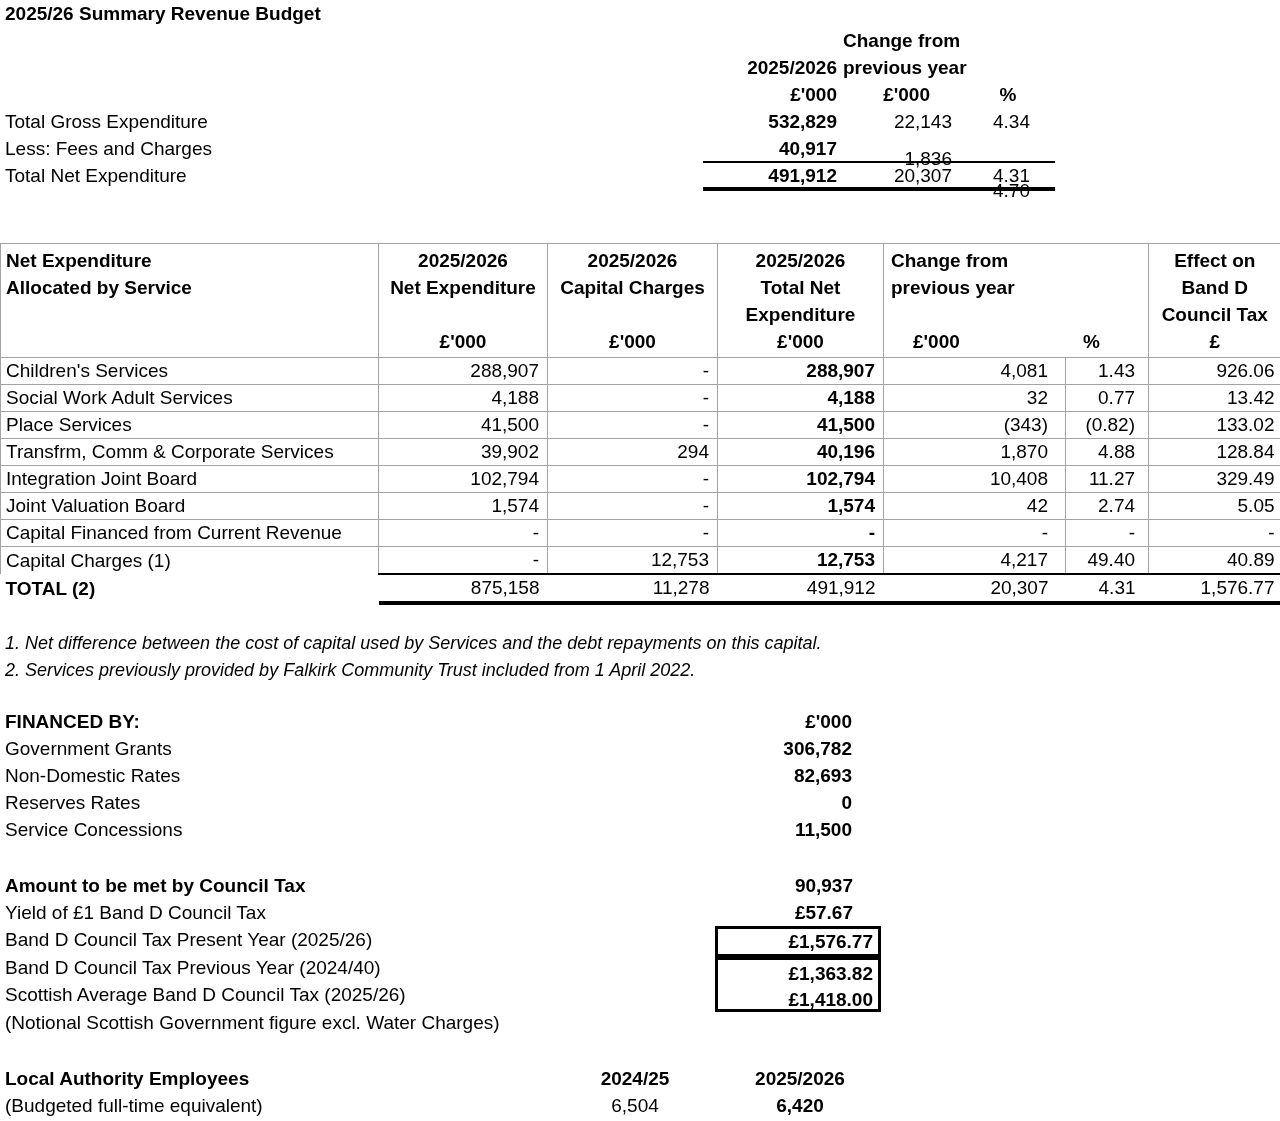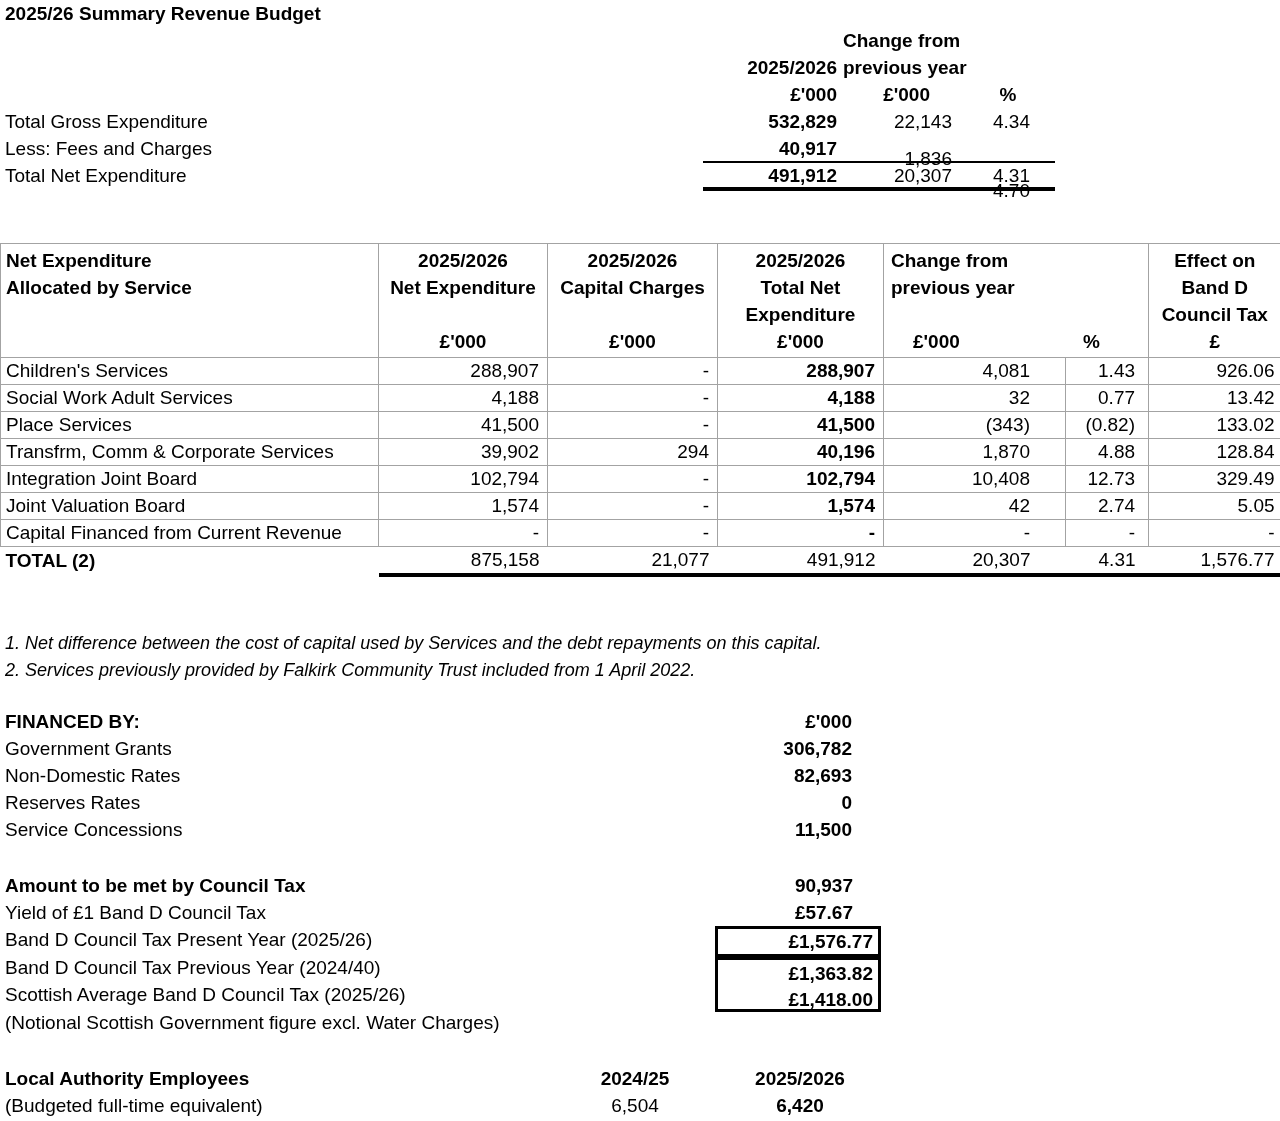--- a/index.html
+++ b/index.html
@@ -26,21 +26,21 @@
   .st thead th{border-top:1px solid var(--grid);border-bottom:1px solid var(--grid);height:107px;font-weight:bold;vertical-align:top;padding:0;}
   .hcol{display:flex;flex-direction:column;justify-content:space-between;height:100%;line-height:27px;padding-top:3px;padding-bottom:2px;}
   .hcol.ca{text-align:center;}
   .hcol .sub{display:flex;justify-content:space-between;}
   .st tbody td{height:26px;line-height:26px;padding:0;}
   .st tr.drow td{border-bottom:1px solid var(--grid);}
   .st tr.drow td.lbl,.st tbody td.lbl{text-align:left;padding-left:5px;}
   .st td.n2{text-align:right;padding-right:8px;}
   .st td.n3{text-align:right;padding-right:8px;}
   .st td.n4{text-align:right;padding-right:8px;font-weight:bold;}
-  .st td.n5{text-align:right;padding-right:35px;margin-top:15px;}
+  .st td.n5{text-align:right;padding-right:17px;margin-top:15px;}
   .st td.n5b{text-align:right;padding-right:13px;}
   .st td.n6{text-align:right;padding-right:6px;margin-top:19px;}
   .st tr.lastrow td{border-bottom:2px solid var(--ink);}
   .st tr.lastrow td.lbl{border-bottom:none;}
   .st tr.trow td{border:none;height:27px;border-bottom:4px solid var(--ink);font-weight:normal;}
   .st tr.trow td.lbl{border-bottom:none;font-weight:bold;}
   .st tr.trow td.n4{font-weight:normal;}
 
   
   .ctbox{position:absolute;left:715px;width:166px;border:3px solid var(--ink);background:#fff;}
@@ -187,45 +187,54 @@
         <td class="n5 brd">1,870</td>
         <td class="n5b brd">4.88</td>
         <td class="n6">128.84</td>
       </tr>
       <tr class="drow">
         <td class="lbl brd lft">Integration Joint Board</td>
         <td class="n2 brd">102,794</td>
         <td class="n3 brd">-</td>
         <td class="n4 brd">102,794</td>
         <td class="n5 brd">10,408</td>
-        <td class="n5b brd">12.73</td>
+        <td class="n5b brd">11.27</td>
         <td class="n6">329.49</td>
       </tr>
       <tr class="drow">
         <td class="lbl brd lft">Joint Valuation Board</td>
         <td class="n2 brd">1,574</td>
         <td class="n3 brd">-</td>
         <td class="n4 brd">1,574</td>
         <td class="n5 brd">42</td>
         <td class="n5b brd">2.74</td>
         <td class="n6">5.05</td>
       </tr>
       <tr class="drow">
         <td class="lbl brd lft">Capital Financed from Current Revenue</td>
         <td class="n2 brd">-</td>
         <td class="n3 brd">-</td>
         <td class="n4 brd">-</td>
         <td class="n5 brd">-</td>
         <td class="n5b brd">-</td>
         <td class="n6">-</td>
       </tr>
+      <tr class="lastrow">
+        <td class="lbl brd lft">Capital Charges (1)</td>
+        <td class="n2 brd">-</td>
+        <td class="n3 brd">12,753</td>
+        <td class="n4 brd">12,753</td>
+        <td class="n5 brd">4,217</td>
+        <td class="n5b brd">49.40</td>
+        <td class="n6">40.89</td>
+      </tr>
       <tr class="trow">
         <td class="lbl">TOTAL (2)</td>
         <td class="n2">875,158</td>
-        <td class="n3">21,077</td>
+        <td class="n3">11,278</td>
         <td class="n4">491,912</td>
         <td class="n5">20,307</td>
         <td class="n5b">4.31</td>
         <td class="n6">1,576.77</td>
       </tr>
     </tbody>
   </table>
 
   <div class="t i" style="left:5px;top:634px;">1. Net difference between the cost of capital used by Services and the debt repayments on this capital.</div>
   <div class="t i" style="left:5px;top:661px;">2. Services previously provided by Falkirk Community Trust included from 1 April 2022.</div>

